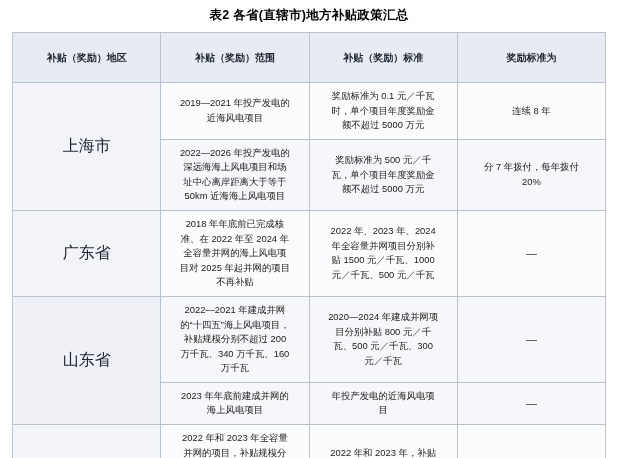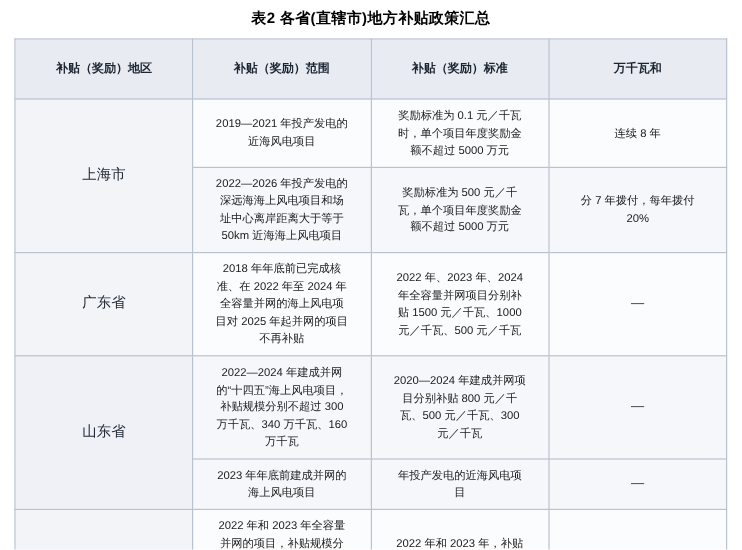--- a/index.html
+++ b/index.html
@@ -49,23 +49,22 @@
     color: #1b2430;
     font-weight: bold;
     font-size: 10px;
     height: 50px;
     line-height: 1.5;
   }
   td.region {
     background: #f3f4f8;
     font-weight: normal;
     color: #1b2430;
-    font-size: 12px;
+    font-size: 16px;
     width: 78px;
-    font-family: Liberation Mono, monospace;
   }
   td.scope {
     width: 196px;
     background: #fafbfd;
     text-align: center;
   }
   td.standard {
     width: 212px;
     background: #fafbfd;
     text-align: center;
@@ -131,21 +130,21 @@
 <div class="page">
 
   <div class="doc-title">表2 各省(直辖市)地方补贴政策汇总</div>
 
   <table class="policy-table">
     <thead>
       <tr>
         <th>补贴（奖励）地区</th>
         <th>补贴（奖励）范围</th>
         <th>补贴（奖励）标准</th>
-        <th>万千瓦和</th>
+        <th>奖励标准为</th>
       </tr>
     </thead>
     <tbody>
 
       <tr class="band-a">
         <td class="region" rowspan="2">上海市</td>
         <td class="scope">2019—2021 年投产发电的近海风电项目</td>
         <td class="standard">奖励标准为 0.1 元／千瓦时，单个项目年度奖励金额不超过 5000 万元</td>
         <td class="method">连续 8 年</td>
       </tr>
@@ -158,21 +157,21 @@
 
       <tr class="band-a">
         <td class="region">广东省</td>
         <td class="scope">2018 年年底前已完成核准、在 2022 年至 2024 年全容量并网的海上风电项目对 2025 年起并网的项目不再补贴</td>
         <td class="standard">2022 年、2023 年、2024 年全容量并网项目分别补贴 1500 元／千瓦、1000 元／千瓦、500 元／千瓦</td>
         <td class="method dash">—</td>
       </tr>
 
       <tr class="band-b">
         <td class="region" rowspan="2">山东省</td>
-        <td class="scope">2022—2024 年建成并网的“十四五”海上风电项目，补贴规模分别不超过 300 万千瓦、340 万千瓦、160 万千瓦</td>
+        <td class="scope">2022—2021 年建成并网的“十四五”海上风电项目，补贴规模分别不超过 200 万千瓦、340 万千瓦、160 万千瓦</td>
         <td class="standard">2020—2024 年建成并网项目分别补贴 800 元／千瓦、500 元／千瓦、300 元／千瓦</td>
         <td class="method dash">—</td>
       </tr>
 
       <tr class="band-b">
         <td class="scope">2023 年年底前建成并网的海上风电项目</td>
         <td class="standard">年投产发电的近海风电项目</td>
         <td class="method dash">—</td>
       </tr>
 

